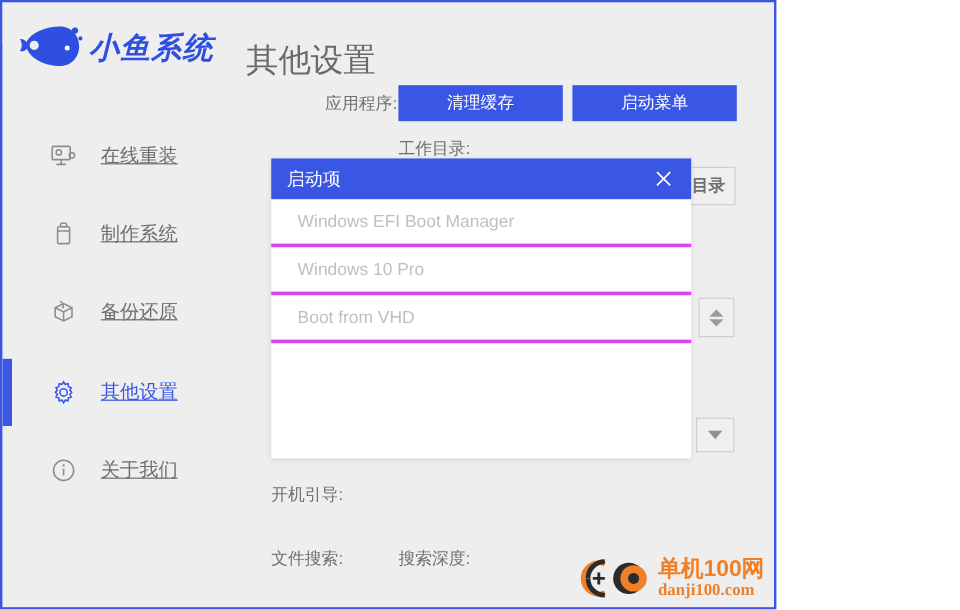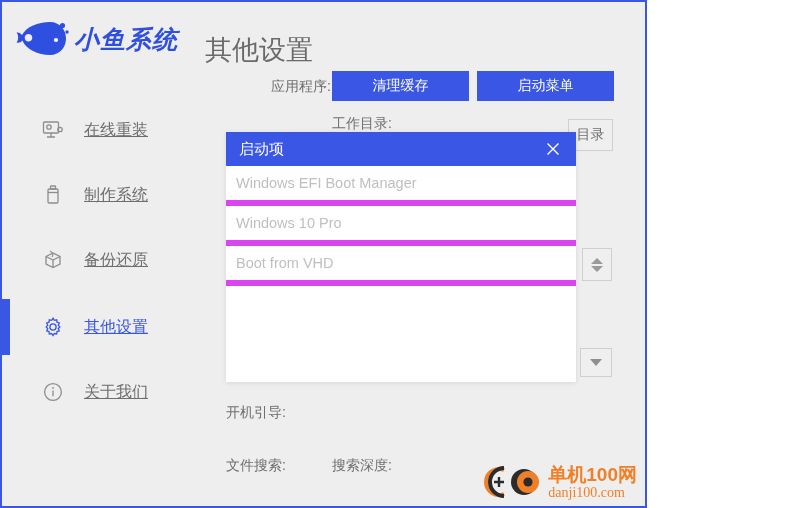--- a/index.html
+++ b/index.html
@@ -244,25 +244,25 @@
     display: flex;
     align-items: center;
     justify-content: center;
     cursor: pointer;
   }
   .dlg-body { position: relative; }
   .dlg-item {
     height: 40px;
     display: flex;
     align-items: center;
-    padding-left: 10px;
+    padding-left: 22px;
     box-sizing: border-box;
     font-size: 14.5px;
     color: #bfbfbf;
-    border-bottom: 6px solid #d946ef;
+    border-bottom: 3px solid #d946ef;
     cursor: pointer;
     white-space: nowrap;
   }
 
   
   .watermark {
     position: absolute;
     right: 8px;
     bottom: 4px;
     display: flex;
@@ -280,20 +280,21 @@
     color: #f08028;
     font-weight: bold;
     white-space: nowrap;
   }
   .wm-en {
     font-size: 14px;
     color: #f08028;
     margin-top: 2px;
     font-family: "Liberation Serif", serif;
     white-space: nowrap;
+    font-weight: bold;
   }
 </style>
 </head>
 <body>
 
 <div id="app">
 
   <div class="titlebar">
     <div class="win-btns">
       <div class="win-btn">
@@ -388,21 +389,21 @@
   <div class="page-title">其他设置</div>
 
   <div class="row-label" style="left:224px; top:76px;margin-left:45px;">应用程序:</div>
 
   <div class="pbtn" style="left:330px; top:69px; width:137px; height:30px;">清理缓存</div>
 
   <div class="pbtn" style="left:475px; top:69px; width:137px; height:30px;">启动菜单</div>
 
   <div class="row-label" style="left:330px; top:113px;">工作目录:</div>
 
-  <div class="ghost-btn" style="left:566px; top:117px; width:43px; height:30px;">目录</div>
+  <div class="ghost-btn" style="left:566px; top:137px; width:43px; height:30px;font-weight:bold;">目录</div>
 
   <div class="spin-box" style="left:580px; top:246px; width:28px; height:31px;">
     <i class="spin-up"></i>
     <i class="spin-dn"></i>
   </div>
 
   <div class="drop-box" style="left:578px; top:346px; width:30px; height:27px;">
     <i></i>
   </div>
 

